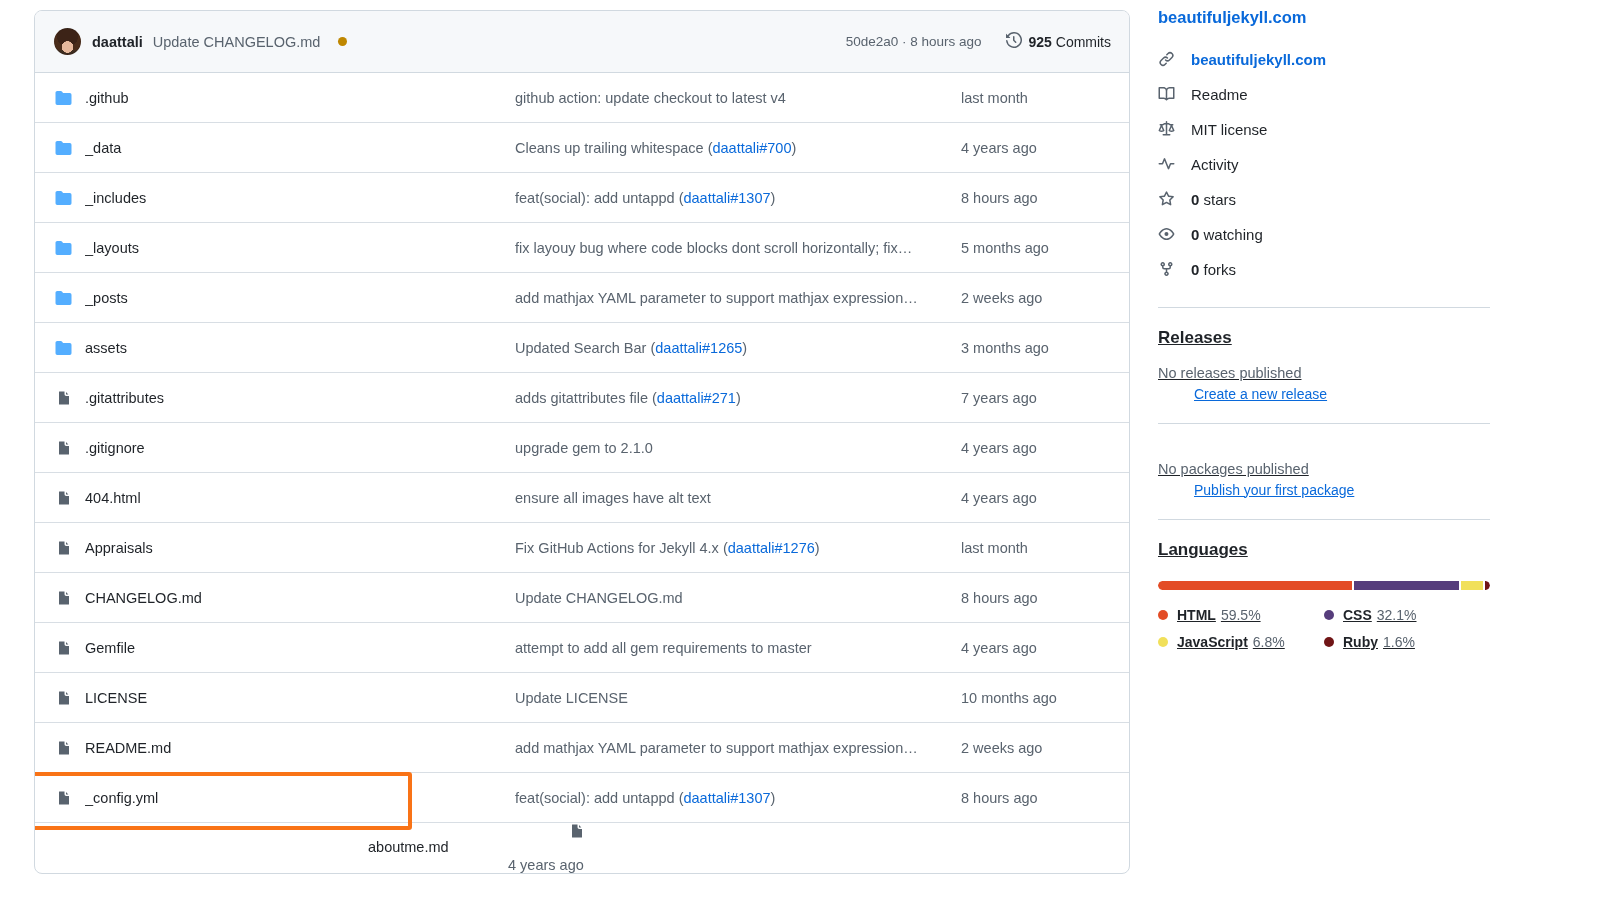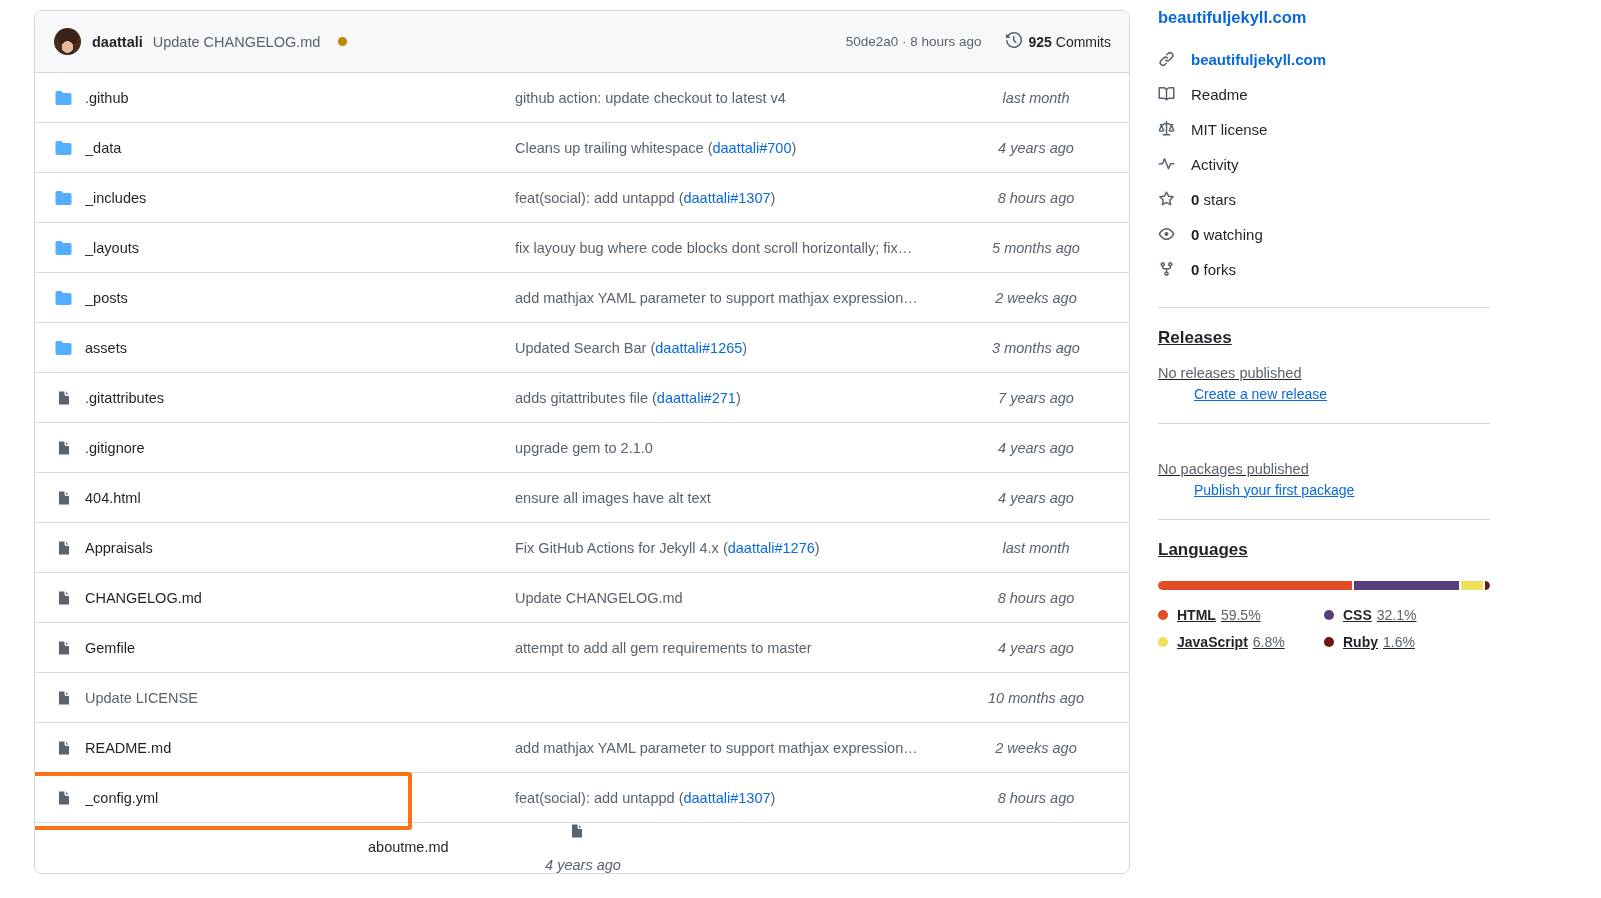--- a/index.html
+++ b/index.html
@@ -135,25 +135,24 @@
     color: #59636e;
     white-space: nowrap;
     overflow: hidden;
     text-overflow: ellipsis;
     padding-right: 24px;
   }
   .cell-msg .issue-link { color: #0969da; }
   .cell-time {
     width: 150px;
     flex: 0 0 auto;
-    text-align: center;
+    text-align: left;
     font-size: 14.5px;
     color: #59636e;
     white-space: nowrap;
-    font-style: italic;
   }
 
   
   .highlight-ring {
     position: absolute;
     border: 4px solid #f97316;
     border-radius: 3px;
     pointer-events: none;
   }
 
@@ -422,20 +421,21 @@
             <div class="cell-msg">attempt to add all gem requirements to master</div>
             <div class="cell-time">4 years ago</div>
           </div>
           <div class="row">
             <div class="cell-icon">
               <svg width="17" height="16" viewBox="0 0 16 16" aria-hidden="true">
                 <path d="M2 1.75C2 .784 2.784 0 3.75 0h5.586c.464 0 .909.184 1.237.513l3.914 3.914c.329.328.513.773.513 1.237v8.586A1.75 1.75 0 0 1 13.25 16h-9.5A1.75 1.75 0 0 1 2 14.25Zm1.75-.25a.25.25 0 0 0-.25.25v12.5c0 .138.112.25.25.25h9.5a.25.25 0 0 0 .25-.25V6h-2.75A1.75 1.75 0 0 1 9 4.25V1.5Zm6.75.criteria" fill="none"></path>
                 <path d="M3.75 1.5a.25.25 0 0 0-.25.25v12.5c0 .138.112.25.25.25h9.5a.25.25 0 0 0 .25-.25V6h-2.75A1.75 1.75 0 0 1 9 4.25V1.5Zm6.75.62v2.13c0 .138.112.25.25.25h2.12Z" fill="#59636e"></path>
               </svg>
             </div>
+            <div class="cell-name">LICENSE</div>
             <div class="cell-msg">Update LICENSE</div>
             <div class="cell-time">10 months ago</div>
           </div>
           <div class="row">
             <div class="cell-icon">
               <svg width="17" height="16" viewBox="0 0 16 16" aria-hidden="true">
                 <path d="M2 1.75C2 .784 2.784 0 3.75 0h5.586c.464 0 .909.184 1.237.513l3.914 3.914c.329.328.513.773.513 1.237v8.586A1.75 1.75 0 0 1 13.25 16h-9.5A1.75 1.75 0 0 1 2 14.25Zm1.75-.25a.25.25 0 0 0-.25.25v12.5c0 .138.112.25.25.25h9.5a.25.25 0 0 0 .25-.25V6h-2.75A1.75 1.75 0 0 1 9 4.25V1.5Zm6.75.criteria" fill="none"></path>
                 <path d="M3.75 1.5a.25.25 0 0 0-.25.25v12.5c0 .138.112.25.25.25h9.5a.25.25 0 0 0 .25-.25V6h-2.75A1.75 1.75 0 0 1 9 4.25V1.5Zm6.75.62v2.13c0 .138.112.25.25.25h2.12Z" fill="#59636e"></path>
               </svg>
             </div>

